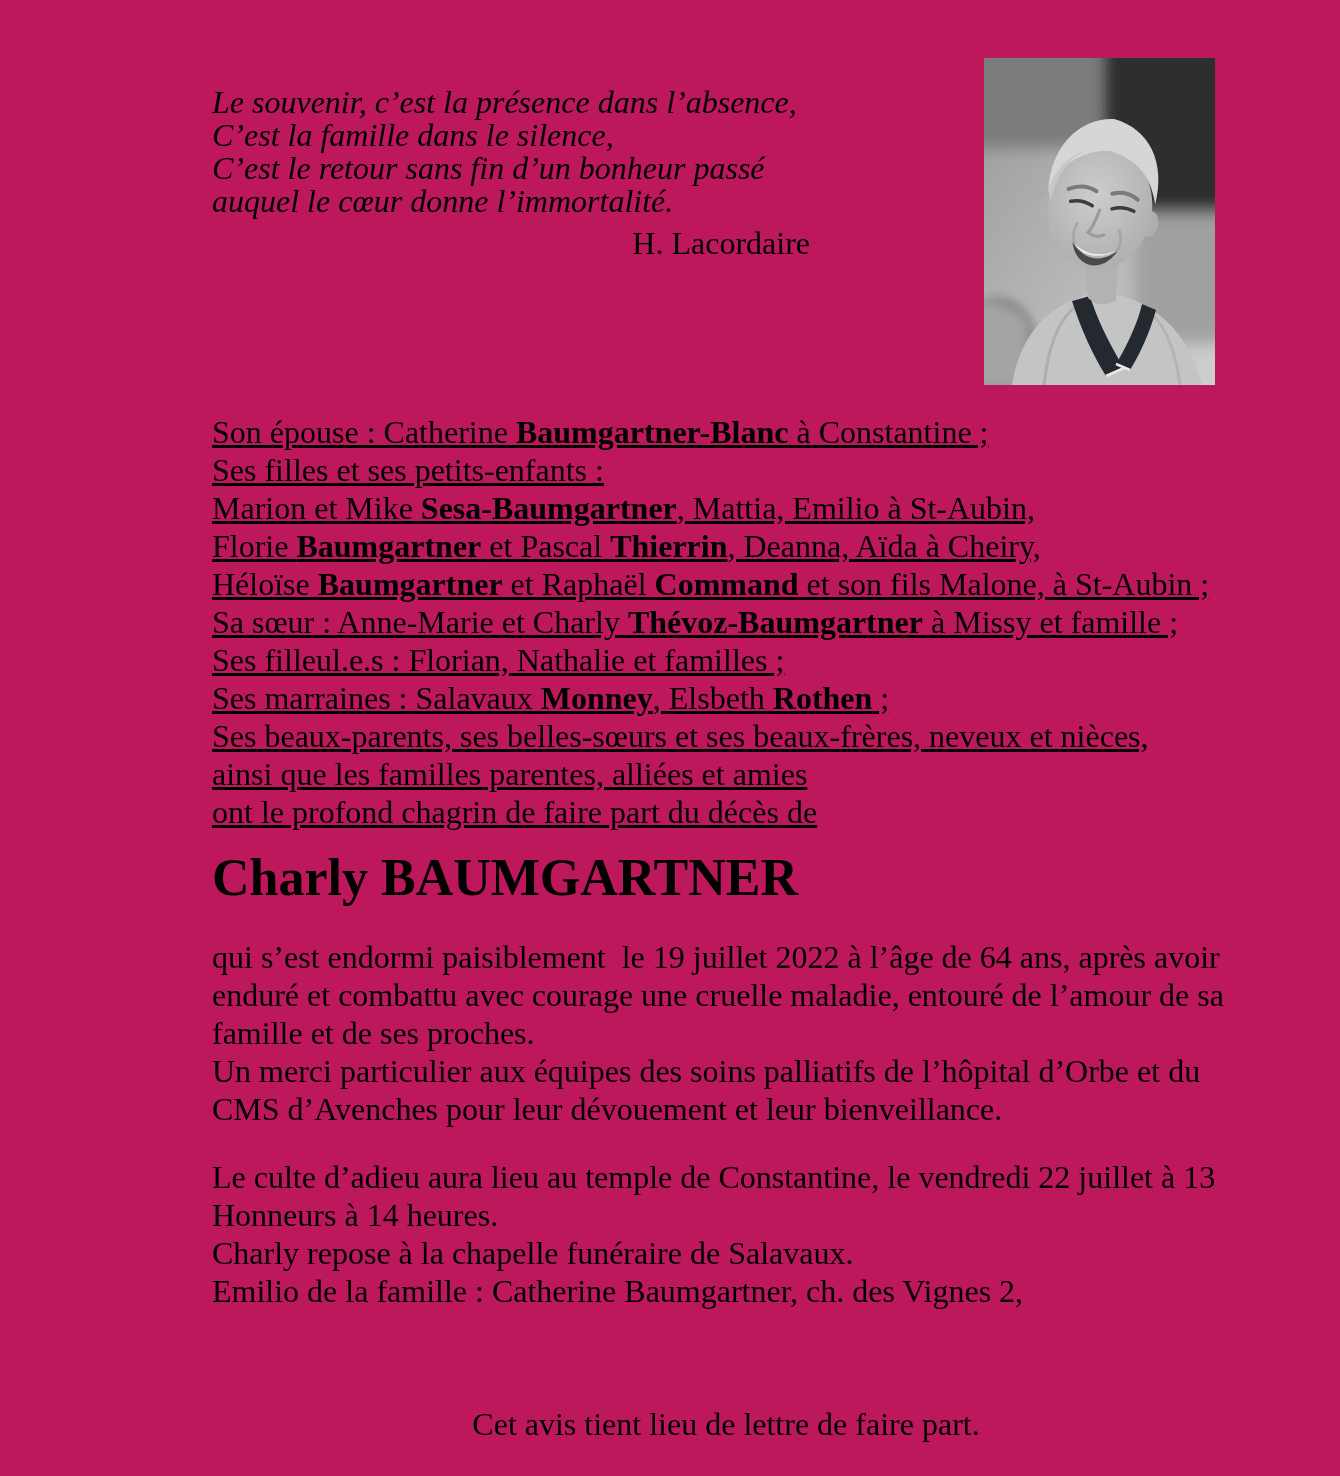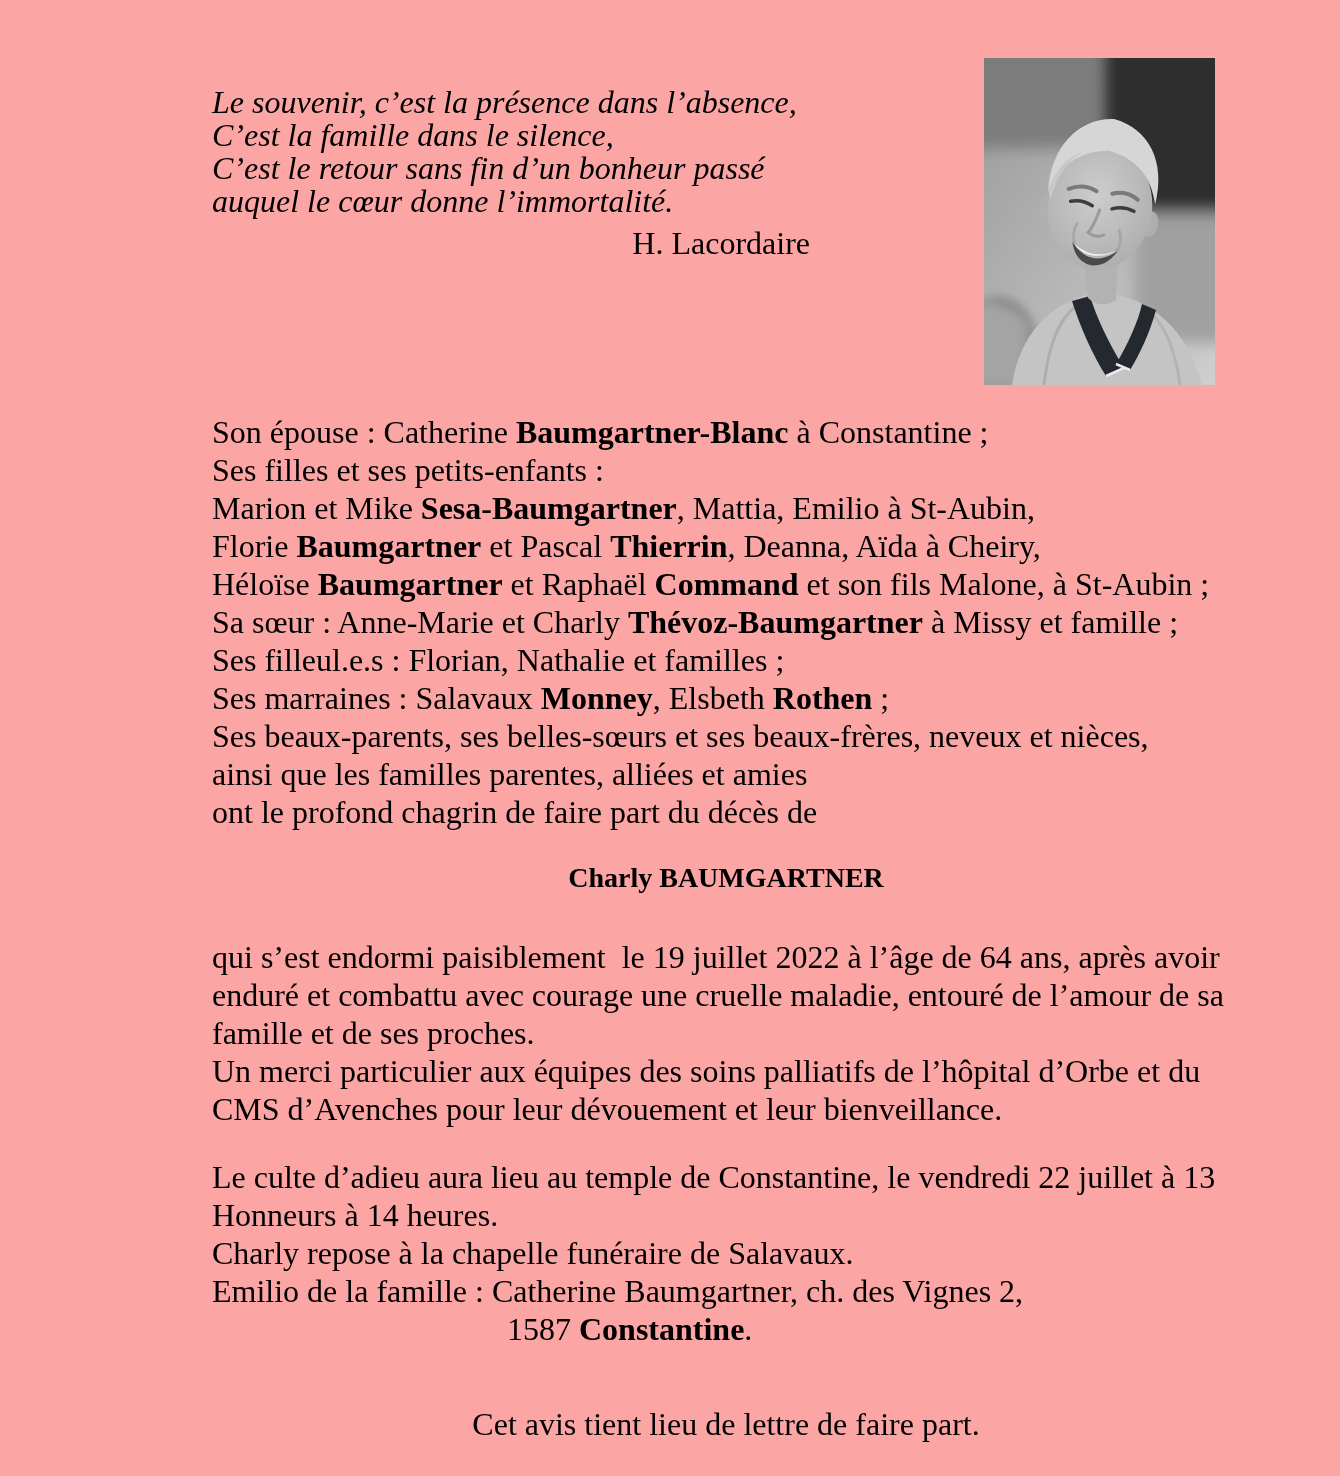--- a/index.html
+++ b/index.html
@@ -1,20 +1,20 @@
 <!DOCTYPE html>
 <html lang="fr"><head>
 <meta charset="utf-8">
 <style>
   html, body { margin: 0; padding: 0; background: #ffffff; }
   .page {
     position: relative;
     width: 1340px;
     height: 1476px;
-    background: #fca5a5;
+    background: #be185d;
     color: #000000;
     font-family: "Liberation Serif", "DejaVu Serif", serif;
     font-size: 32px;
     overflow: hidden;
   }
   .line { white-space: pre; }
   .b { font-weight: bold; }
 
   .quote {
     position: absolute;
@@ -39,30 +39,31 @@
     height: 327px;
   }
   .photo-frame svg { display: block; }
 
   .family {
     position: absolute;
     left: 212px;
     top: 413px;
     width: 1028px;
     line-height: 38px;
+    text-decoration: underline;
   }
 
   .name-title {
     position: absolute;
     left: 212px;
     top: 854px;
     width: 1028px;
-    text-align: center;
+    text-align: left;
     font-weight: bold;
-    font-size: 28px;
+    font-size: 52px;
     line-height: 48px;
   }
 
   .obituary {
     position: absolute;
     left: 212px;
     top: 938px;
     width: 1040px;
     line-height: 38px;
   }
@@ -182,20 +183,17 @@
       <div class="line">CMS d’Avenches pour leur dévouement et leur bienveillance.</div>
     </div>
 
   <div class="ceremony">
     <div>
         <div class="line">Le culte d’adieu aura lieu au temple de Constantine, le vendredi 22 juillet à 13</div>
         <div class="line">Honneurs à 14 heures.</div>
         <div class="line">Charly repose à la chapelle funéraire de Salavaux.</div>
         <div class="line">Emilio de la famille : Catherine Baumgartner, ch. des Vignes 2,</div>
       </div>
-    <div class="address-wrap">
-        <div class="line"><span>1587 </span><span class="b">Constantine</span><span>.</span></div>
-      </div>
   </div>
 
   <div class="closing">Cet avis tient lieu de lettre de faire part.</div>
 
 </div>
 
 </body></html>

